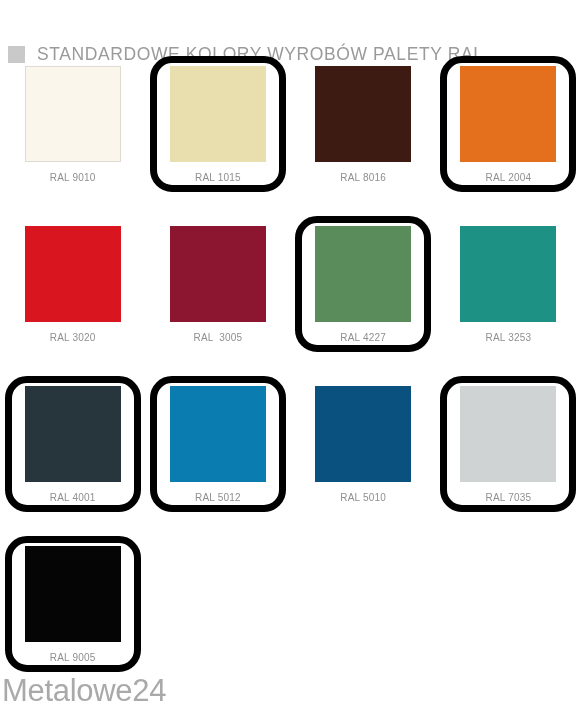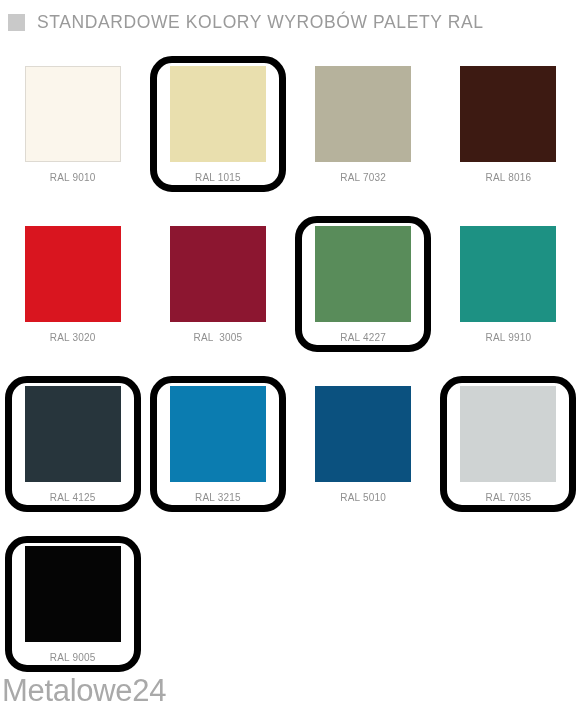--- a/index.html
+++ b/index.html
@@ -15,20 +15,21 @@
     position: relative;
   }
 
   
   .header {
     display: flex;
     align-items: center;
     padding: 11px 0 0 8px;
     height: 34px;
     box-sizing: border-box;
+    margin-top: 32px;
   }
   .header-icon {
     width: 17px;
     height: 17px;
     background: #c9c9c9;
     flex: 0 0 auto;
     margin-right: 12px;
   }
   .header-title {
     font-size: 17.5px;
@@ -135,30 +136,31 @@
     </div>
     <div class="swatch-cell selected">
       <div class="select-frame"></div>
       <div class="swatch-inner">
         <div class="swatch-chip" style="background: rgb(233, 223, 174);"></div>
         <div class="swatch-label">RAL 1015</div>
       </div>
     </div>
     <div class="swatch-cell">
       <div class="swatch-inner">
-        <div class="swatch-chip" style="background: rgb(182, 178, 156);"></div>
-        <div class="swatch-label">RAL 7032</div>
-      </div>
-    </div>
-    <div class="swatch-cell">
-      <div class="swatch-inner">
         <div class="swatch-chip" style="background: rgb(61, 26, 18);"></div>
         <div class="swatch-label">RAL 8016</div>
       </div>
     </div>
+    <div class="swatch-cell selected">
+      <div class="select-frame"></div>
+      <div class="swatch-inner">
+        <div class="swatch-chip" style="background: rgb(228, 112, 30);"></div>
+        <div class="swatch-label">RAL 2004</div>
+      </div>
+    </div>
     <div class="swatch-cell">
       <div class="swatch-inner">
         <div class="swatch-chip" style="background: rgb(217, 21, 31);"></div>
         <div class="swatch-label">RAL 3020</div>
       </div>
     </div>
     <div class="swatch-cell">
       <div class="swatch-inner">
         <div class="swatch-chip" style="background: rgb(140, 22, 48);"></div>
         <div class="swatch-label">RAL  3005</div>
@@ -167,35 +169,35 @@
     <div class="swatch-cell selected">
       <div class="select-frame"></div>
       <div class="swatch-inner">
         <div class="swatch-chip" style="background: rgb(89, 140, 90);"></div>
         <div class="swatch-label">RAL 4227</div>
       </div>
     </div>
     <div class="swatch-cell">
       <div class="swatch-inner">
         <div class="swatch-chip" style="background: rgb(29, 145, 131);"></div>
-        <div class="swatch-label">RAL 9910</div>
+        <div class="swatch-label">RAL 3253</div>
       </div>
     </div>
     <div class="swatch-cell selected">
       <div class="select-frame"></div>
       <div class="swatch-inner">
         <div class="swatch-chip" style="background: rgb(39, 53, 60);"></div>
-        <div class="swatch-label">RAL 4125</div>
+        <div class="swatch-label">RAL 4001</div>
       </div>
     </div>
     <div class="swatch-cell selected">
       <div class="select-frame"></div>
       <div class="swatch-inner">
         <div class="swatch-chip" style="background: rgb(11, 124, 176);"></div>
-        <div class="swatch-label">RAL 3215</div>
+        <div class="swatch-label">RAL 5012</div>
       </div>
     </div>
     <div class="swatch-cell">
       <div class="swatch-inner">
         <div class="swatch-chip" style="background: rgb(11, 81, 127);"></div>
         <div class="swatch-label">RAL 5010</div>
       </div>
     </div>
     <div class="swatch-cell selected">
       <div class="select-frame"></div>

